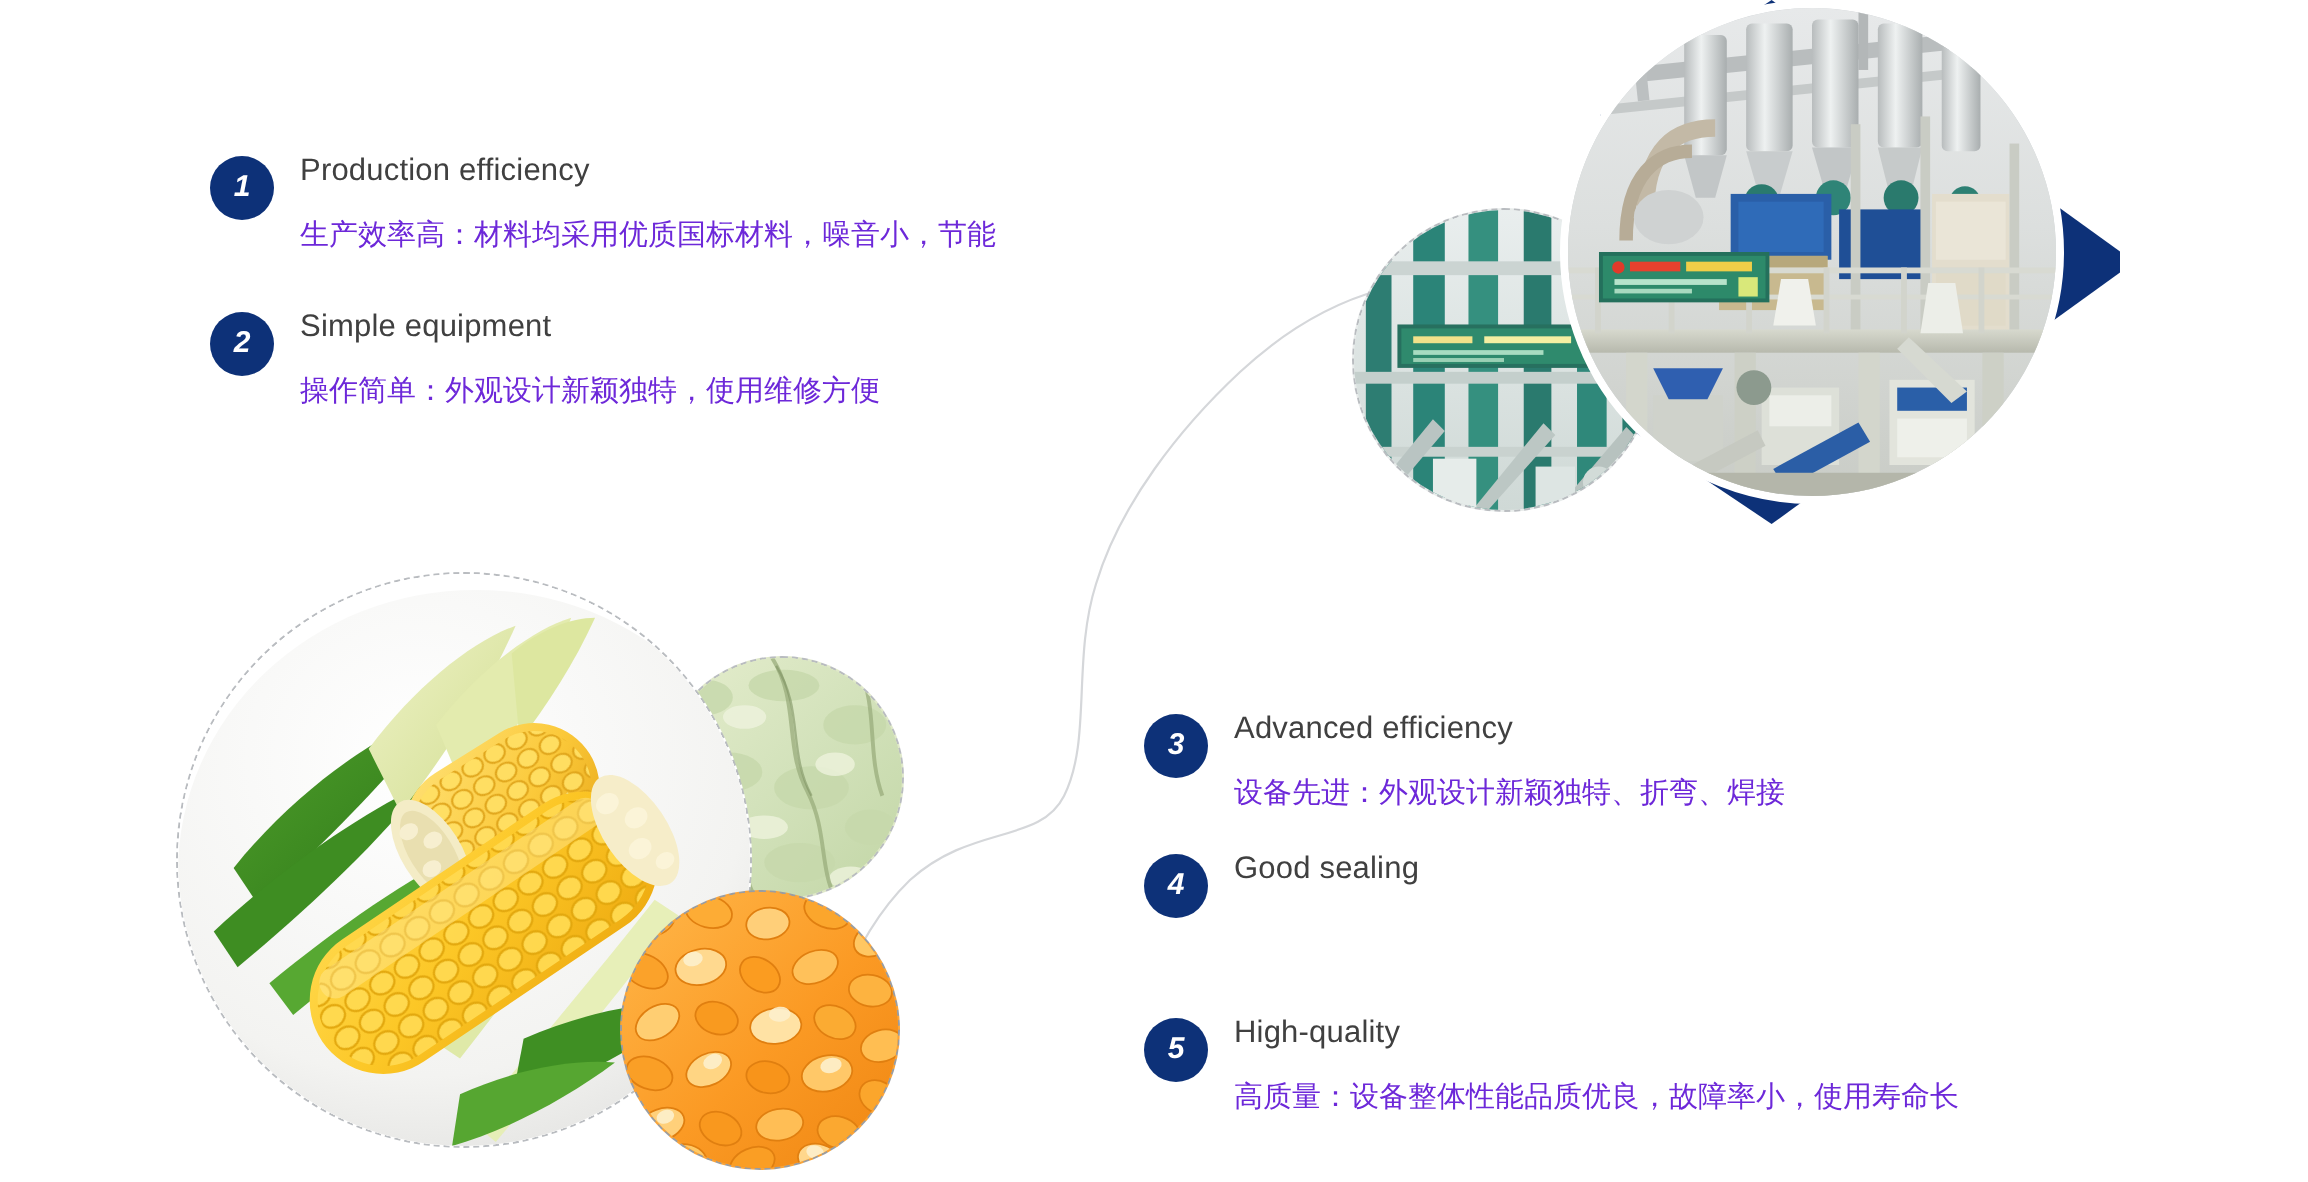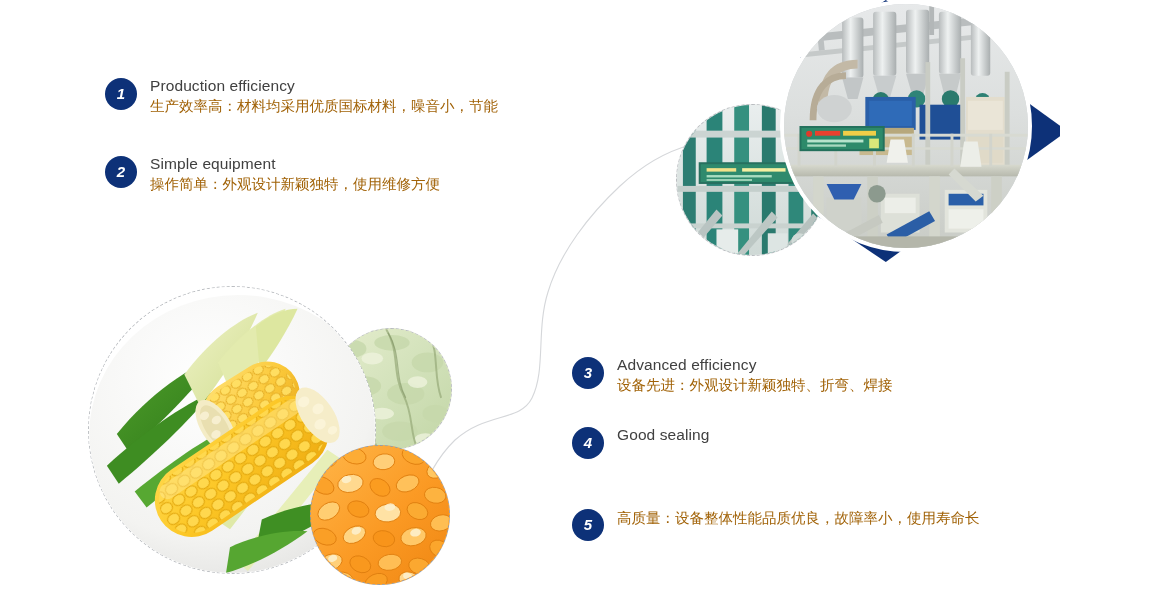--- a/index.html
+++ b/index.html
@@ -43,24 +43,24 @@
     margin-left: 13px;
   }
   .feature-title {
     color: #404040;
     font-size: 15.5px;
     line-height: 19px;
     letter-spacing: 0.1px;
     white-space: nowrap;
   }
   .feature-desc {
-    color: #a16207;
+    color: #6d28d9;
     font-size: 14.5px;
     line-height: 22px;
-    margin-top: 0;
+    margin-top: 12px;
     white-space: nowrap;
   }
 
   
   #feature-1 { left: 105px; top: 76px; }
   #feature-2 { left: 105px; top: 154px; }
   #feature-3 { left: 572px; top: 355px; }
   #feature-4 { left: 572px; top: 425px; }
   #feature-5 { left: 572px; top: 507px; }
 
@@ -541,17 +541,18 @@
   <div class="feature" id="feature-4">
     <div class="badge">4</div>
     <div class="feature-text">
       <div class="feature-title">Good sealing</div>
     </div>
   </div>
 
   <div class="feature" id="feature-5">
     <div class="badge">5</div>
     <div class="feature-text">
+      <div class="feature-title">High-quality</div>
       <div class="feature-desc">高质量：设备整体性能品质优良，故障率小，使用寿命长</div>
     </div>
   </div>
 
 </div>
 
 </body></html>

